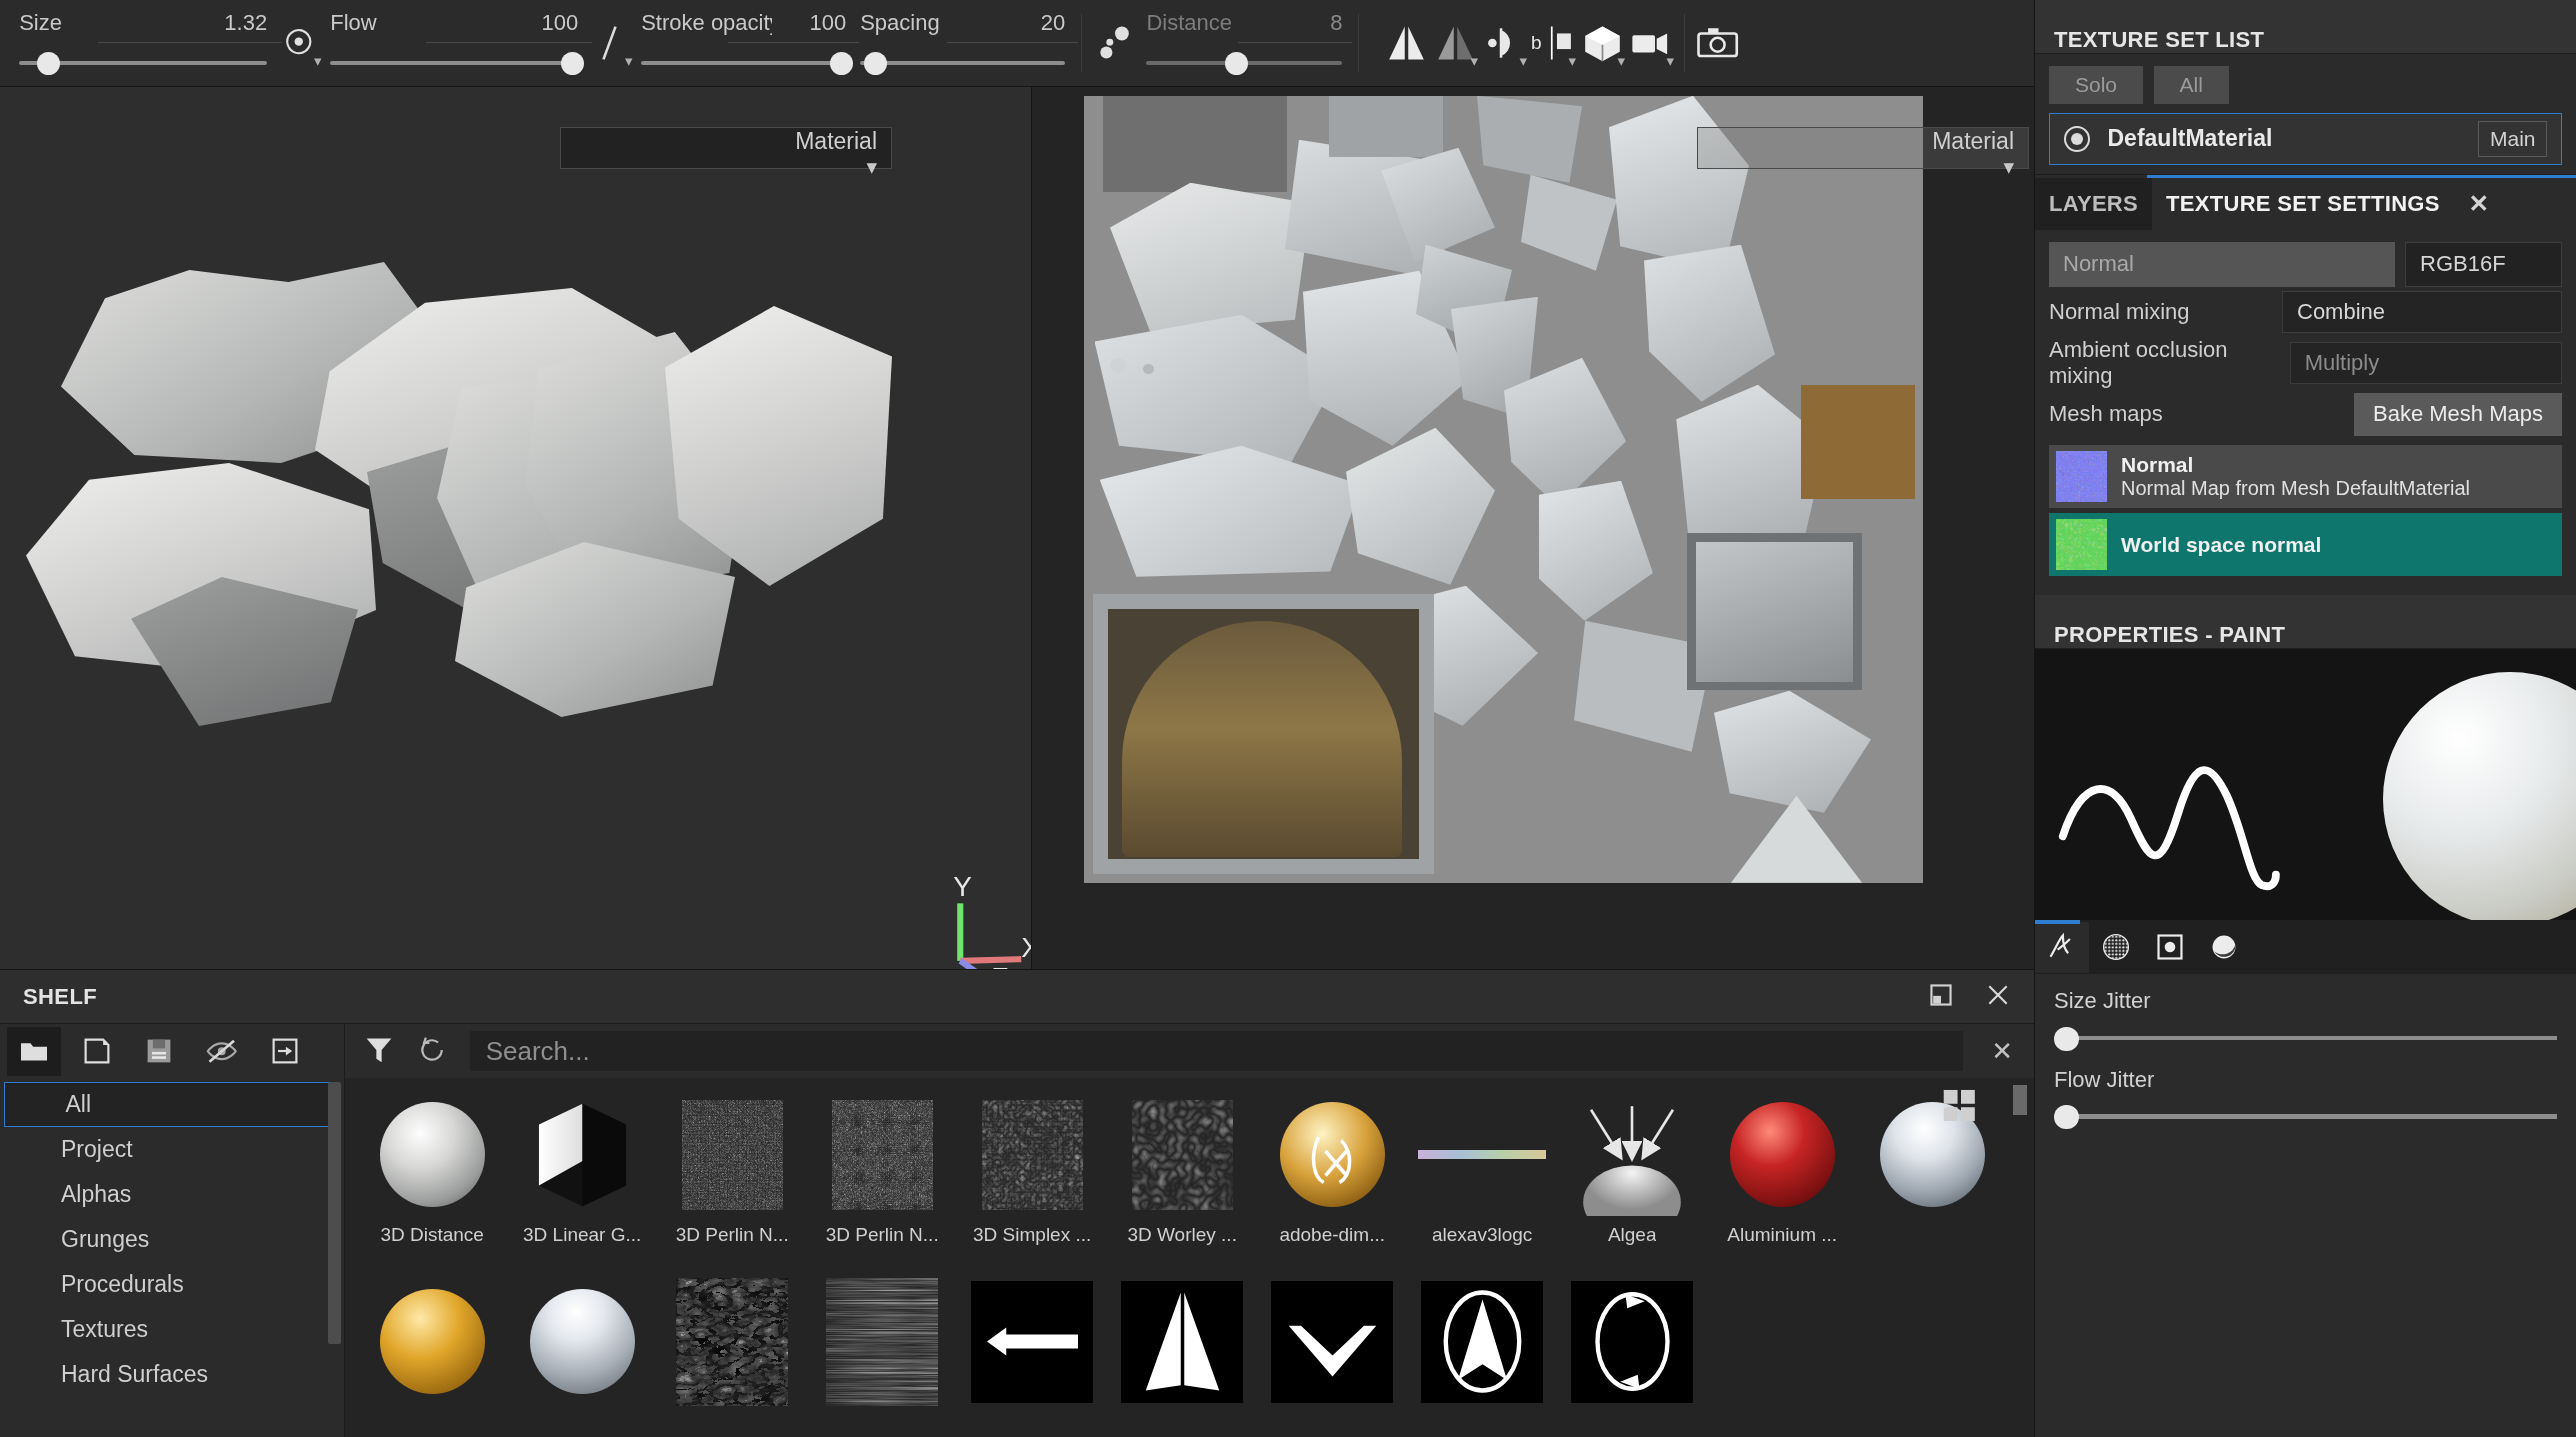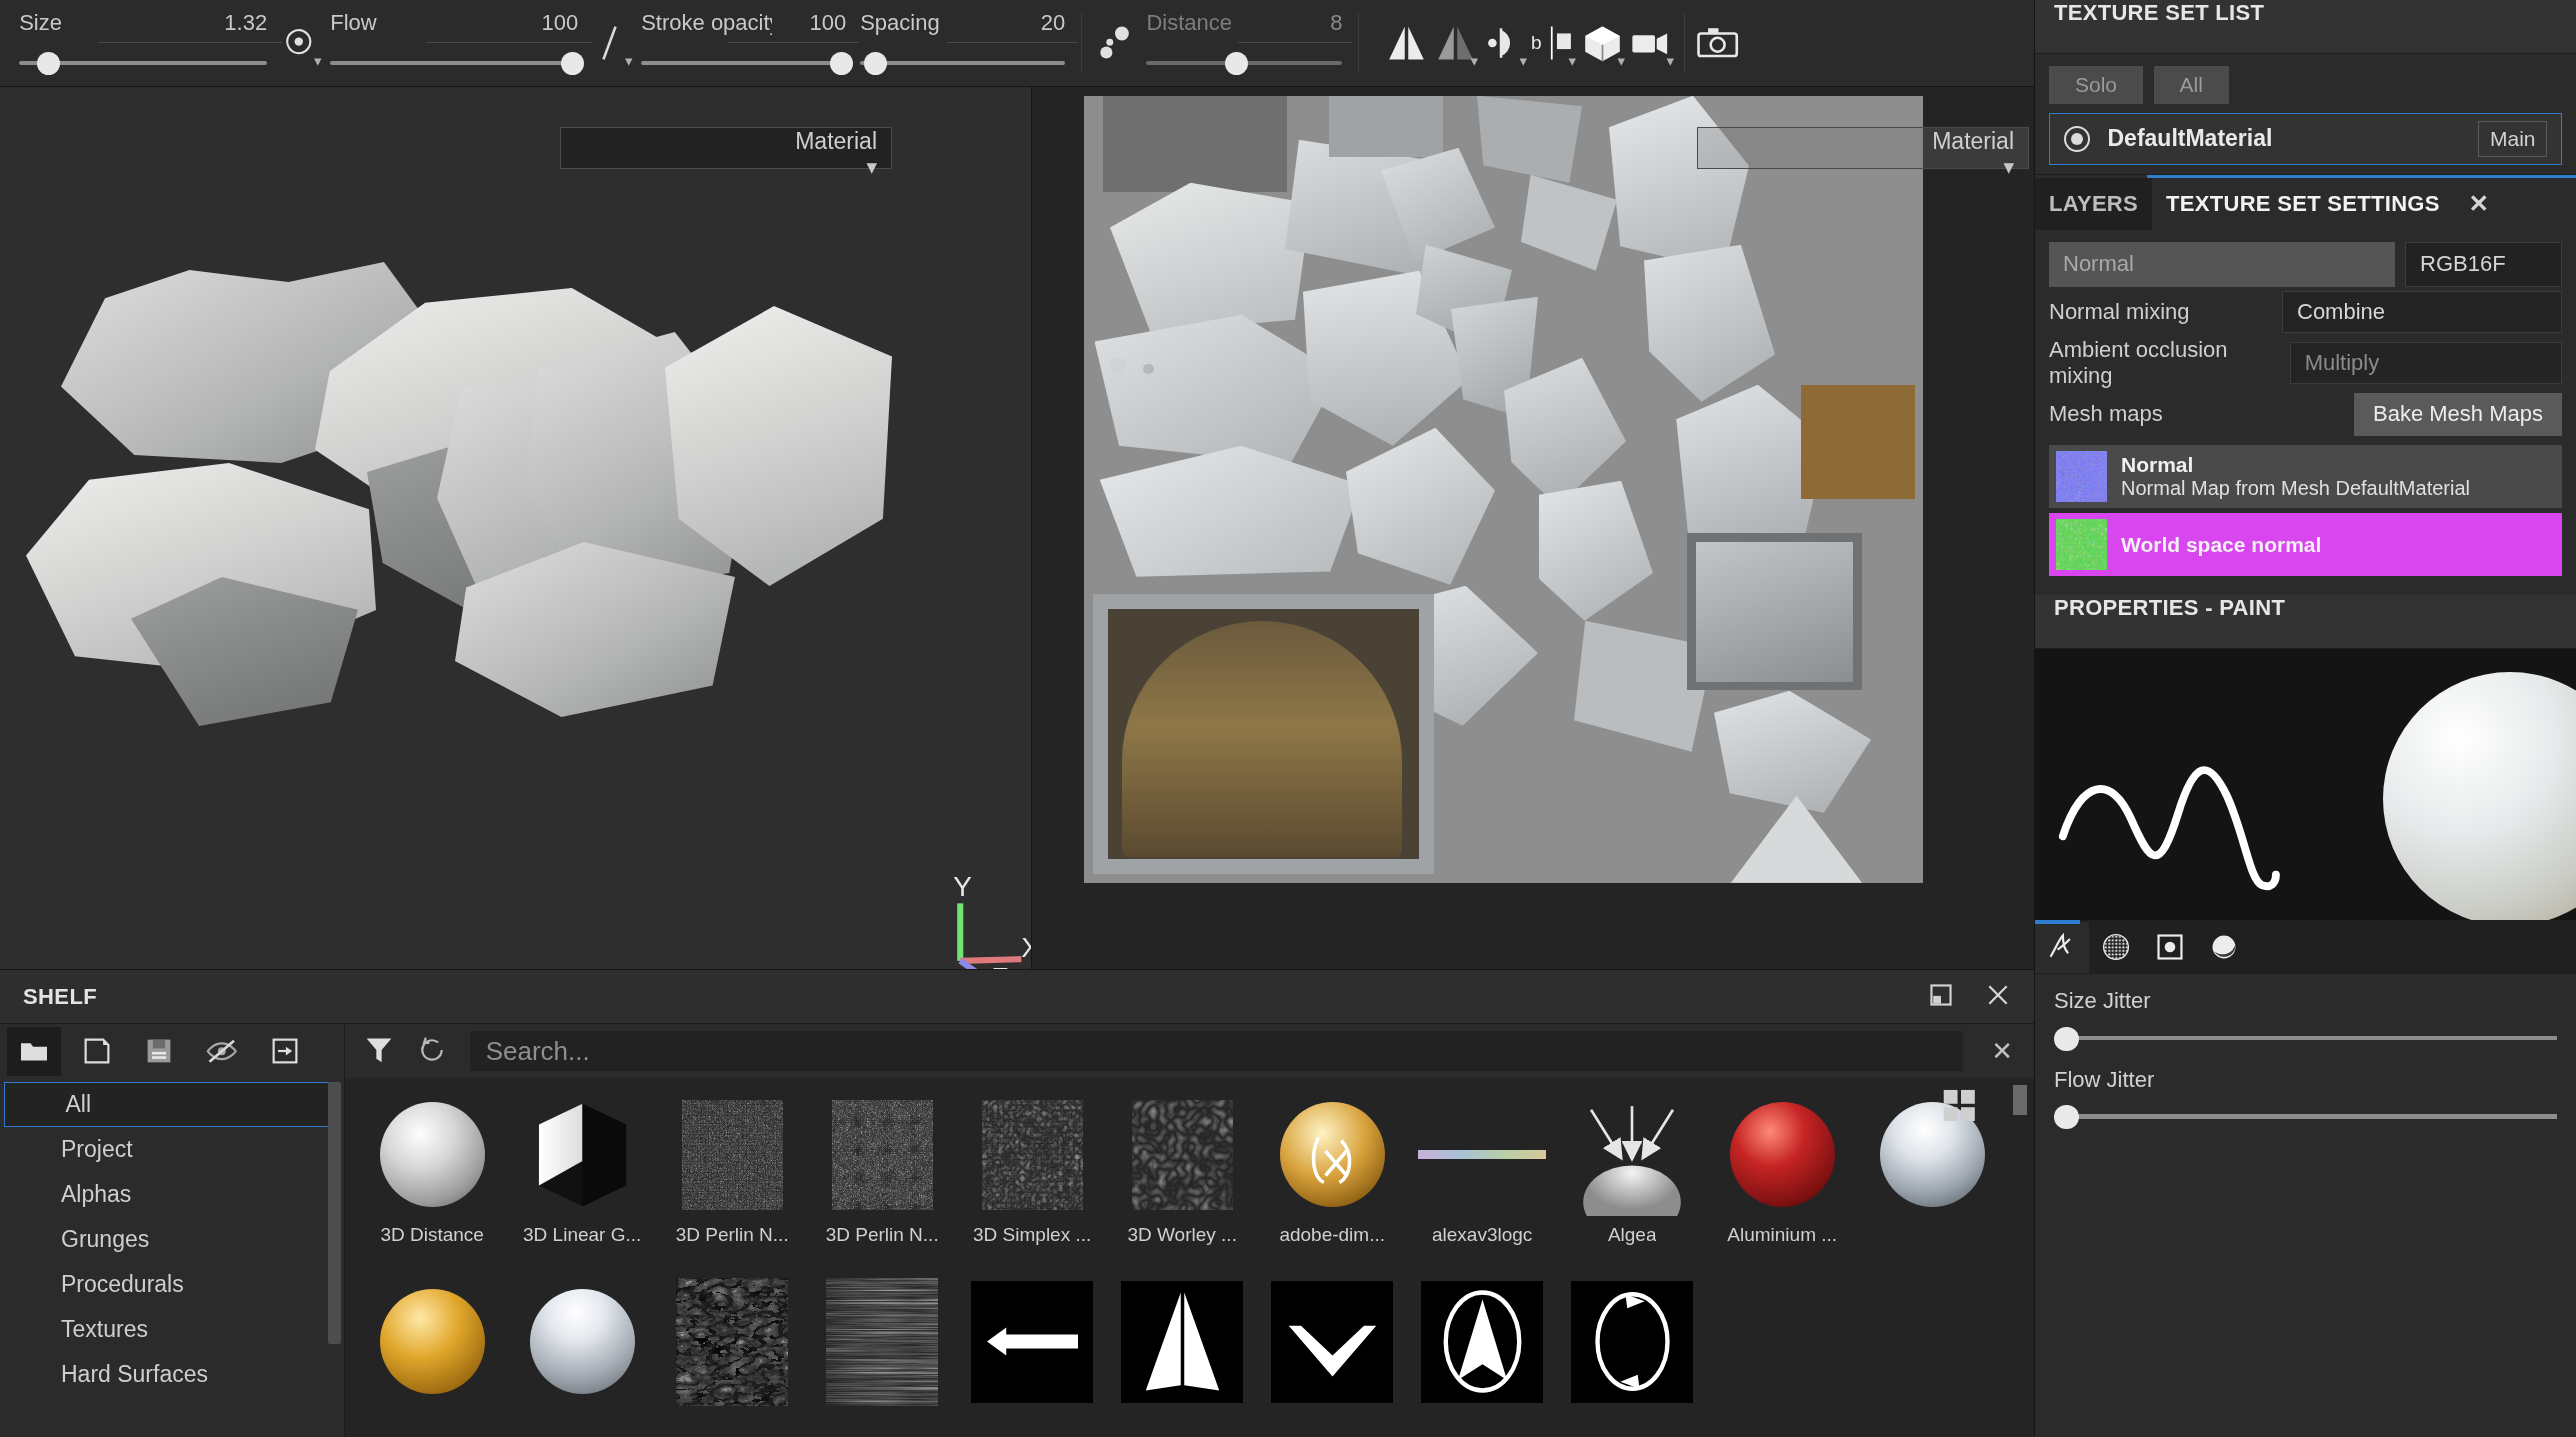--- a/index.html
+++ b/index.html
@@ -113,21 +113,21 @@
   .alpha-tile { width: 122px; height: 122px; background: #000; display: flex; align-items: center; justify-content: center; }
   .alpha-tile svg { display: block; }
   .tex-tile { width: 112px; height: 128px; }
   .grid-view-btn { position: absolute; right: 52px; top: 8.7px; width: 42px; height: 38px; display:flex; align-items:center; justify-content:center; }
   .grid-scroll { position: absolute; right: 7px; top: 7px; width: 14px; height: 30px; background: #6a6a6a; }
 
   
   .right { width: 542px; min-width: 542px; background: #2b2b2b; border-left: 0.9px solid #151515;
            display: flex; flex-direction: column; position: absolute; right: 0; top: 0; bottom: 0; }
   .panel-head {
-    height: 54px; display: flex; align-items: flex-start; padding: 0 19px;
+    height: 54px; display: flex; align-items: flex-end; padding: 0 19px;
     background: #333; border-bottom: 0.9px solid #1d1d1d;
   }
   .panel-head .t { font-size: 22px; font-weight: bold; letter-spacing: 0.3px; color: #e6e6e6; }
 
   .tsl-body { background: #2b2b2b; padding: 12.2px 14px 8.7px 14px; }
   .tsl-btns { display: flex; gap: 10.5px; align-items: center; }
   .pill { background: #4b4b4b; color: #9b9b9b; font-size: 21px; padding: 7px 26px; }
   .tsl-row {
     margin-top: 8.7px; height: 52px; display: flex; align-items: center;
     background: #333; border: 1.7px solid #2e7dd1; padding: 0 14px; gap: 17.5px;
@@ -147,21 +147,21 @@
   .tss-body { padding: 12.2px 14px; }
   .row-field { display: flex; gap: 10.5px; align-items: center; }
   .field { height: 45px; background: #555; display: flex; align-items: center; padding: 0 14px; font-size: 22px; color: #a9a9a9; flex: 1; }
   .field.dark { background: #222; border: 0.9px solid #3e3e3e; color: #d5d5d5; flex: 0 0 157px; }
   .prop-row { display: flex; align-items: center; height: 51px; }
   .prop-label { font-size: 22px; color: #cfcfcf; }
   .prop-ctl { margin-left: auto; width: 280px; height: 42px; background: #242424; border: 0.9px solid #3c3c3c; display: flex; align-items: center; padding: 0 14px; font-size: 22px; color: #d7d7d7; }
   .prop-ctl.dim { color: #8b8b8b; }
   .btn-grey { margin-left: auto; background: #5a5a5a; color: #ececec; font-size: 22px; padding: 8.7px 19px; }
   .mesh-item { height: 63px; display: flex; align-items: center; gap: 14px; background: #4a4a4a; margin-top: 5.2px; padding: 0 7px; }
-  .mesh-item.alt { background: #d946ef; }
+  .mesh-item.alt { background: #0f766e; }
   .mesh-thumb { width: 51px; height: 51px; }
   .mesh-texts { display: flex; flex-direction: column; justify-content: center; overflow: hidden; }
   .mesh-name { font-size: 21px; font-weight: bold; color: #f0f0f0; white-space: nowrap; }
   .mesh-sub { font-size: 20px; color: #e0e0e0; white-space: nowrap; }
 
   .paint-preview { height: 271px; background: #141414; position: relative; overflow: hidden; }
   .preview-sphere { position: absolute; right: -61px; top: 23px; width: 254px; height: 254px; border-radius: 50%;
     background: radial-gradient(circle at 30% 26%, #ffffff 0%, #e6e9ea 38%, #c9cbc4 68%, #a99f86 100%); }
   .brush-tabs { height: 54px; background: #202020; display: flex; align-items: center; position: relative; }
   .brush-tabs::before { content:""; position:absolute; left:0; top:0; width:45px; height:3.5px; background:#2e7dd1; }

